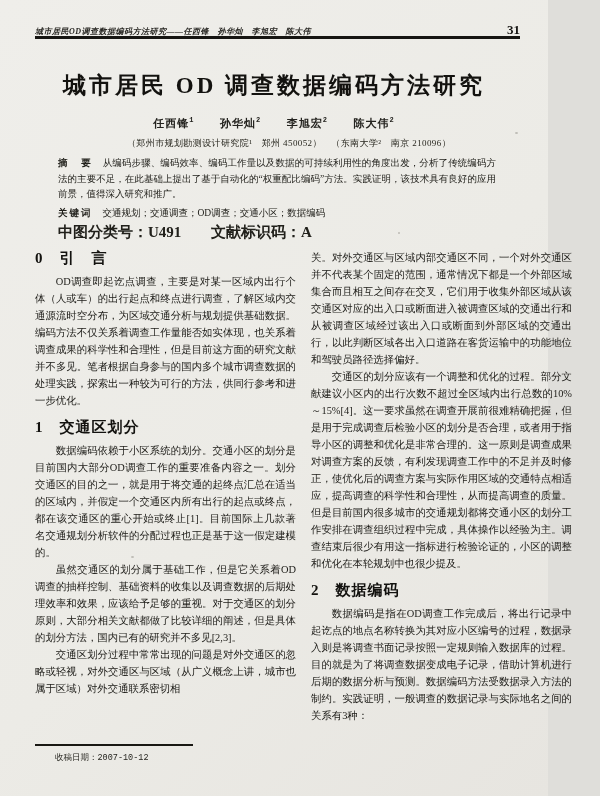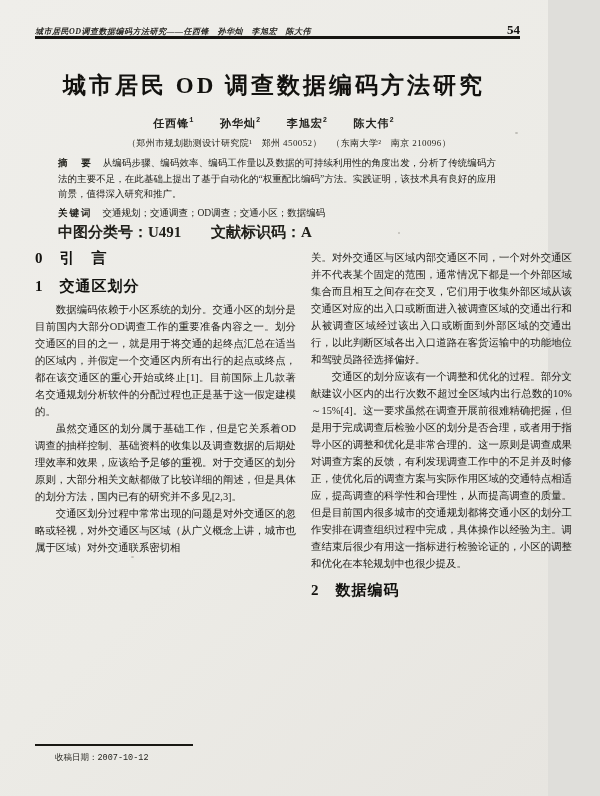--- a/index.html
+++ b/index.html
@@ -82,21 +82,21 @@
   .s2{width:2px;height:2px;left:398px;top:232px;}
   .s3{width:3px;height:2px;left:131px;top:556px;}
 </style>
 </head>
 <body>
 
 <div class="scan">
 
   <div class="running-head">
     <span class="rh-title">城市居民OD调查数据编码方法研究——任西锋　孙华灿　李旭宏　陈大伟</span>
-    <span class="rh-page">54</span>
+    <span class="rh-page">31</span>
   </div>
   <div class="head-rule"></div>
 
   <div class="art-title">城市居民 OD 调查数据编码方法研究</div>
 
   <div class="authors">
     <span class="author"><span>任西锋</span><sup>1</sup></span>
     <span class="author"><span>孙华灿</span><sup>2</sup></span>
     <span class="author"><span>李旭宏</span><sup>2</sup></span>
     <span class="author"><span>陈大伟</span><sup>2</sup></span>
@@ -112,30 +112,32 @@
     <span class="lbl">关键词</span><span>交通规划；交通调查；OD调查；交通小区；数据编码</span>
   </div>
 
   <div class="clcline">
     <span>中图分类号：U491</span>
     <span class="code2">文献标识码：A</span>
   </div>
 
   <div class="col col-left">
     <h2 class="first">0　引　言</h2>
+    <p>OD调查即起讫点调查，主要是对某一区域内出行个体（人或车）的出行起点和终点进行调查，了解区域内交通源流时空分布，为区域交通分析与规划提供基础数据。编码方法不仅关系着调查工作量能否如实体现，也关系着调查成果的科学性和合理性，但是目前这方面的研究文献并不多见。笔者根据自身参与的国内多个城市调查数据的处理实践，探索出一种较为可行的方法，供同行参考和进一步优化。</p>
     <h2>1　交通区划分</h2>
     <p>数据编码依赖于小区系统的划分。交通小区的划分是目前国内大部分OD调查工作的重要准备内容之一。划分交通区的目的之一，就是用于将交通的起终点汇总在适当的区域内，并假定一个交通区内所有出行的起点或终点，都在该交通区的重心开始或终止[1]。目前国际上几款著名交通规划分析软件的分配过程也正是基于这一假定建模的。</p>
     <p>虽然交通区的划分属于基础工作，但是它关系着OD调查的抽样控制、基础资料的收集以及调查数据的后期处理效率和效果，应该给予足够的重视。对于交通区的划分原则，大部分相关文献都做了比较详细的阐述，但是具体的划分方法，国内已有的研究并不多见[2,3]。</p>
     <p>交通区划分过程中常常出现的问题是对外交通区的忽略或轻视，对外交通区与区域（从广义概念上讲，城市也属于区域）对外交通联系密切相</p>
   </div>
 
   <div class="col col-right">
     <p class="no-indent">关。对外交通区与区域内部交通区不同，一个对外交通区并不代表某个固定的范围，通常情况下都是一个外部区域集合而且相互之间存在交叉，它们用于收集外部区域从该交通区对应的出入口或断面进入被调查区域的交通出行和从被调查区域经过该出入口或断面到外部区域的交通出行，以此判断区域各出入口道路在客货运输中的功能地位和驾驶员路径选择偏好。</p>
     <p>交通区的划分应该有一个调整和优化的过程。部分文献建议小区内的出行次数不超过全区域内出行总数的10%～15%[4]。这一要求虽然在调查开展前很难精确把握，但是用于完成调查后检验小区的划分是否合理，或者用于指导小区的调整和优化是非常合理的。这一原则是调查成果对调查方案的反馈，有利发现调查工作中的不足并及时修正，使优化后的调查方案与实际作用区域的交通特点相适应，提高调查的科学性和合理性，从而提高调查的质量。但是目前国内很多城市的交通规划都将交通小区的划分工作安排在调查组织过程中完成，具体操作以经验为主。调查结束后很少有用这一指标进行检验论证的，小区的调整和优化在本轮规划中也很少提及。</p>
     <h2>2　数据编码</h2>
+    <p>数据编码是指在OD调查工作完成后，将出行记录中起讫点的地点名称转换为其对应小区编号的过程，数据录入则是将调查书面记录按照一定规则输入数据库的过程。目的就是为了将调查数据变成电子记录，借助计算机进行后期的数据分析与预测。数据编码方法受数据录入方法的制约。实践证明，一般调查的数据记录与实际地名之间的关系有3种：</p>
   </div>
 
   <div class="footnote">
     <div class="fn-rule"></div>
     <div class="fn-text">收稿日期：2007-10-12</div>
   </div>
 
   <span class="speck s1"></span>
   <span class="speck s2"></span>
   <span class="speck s3"></span>

